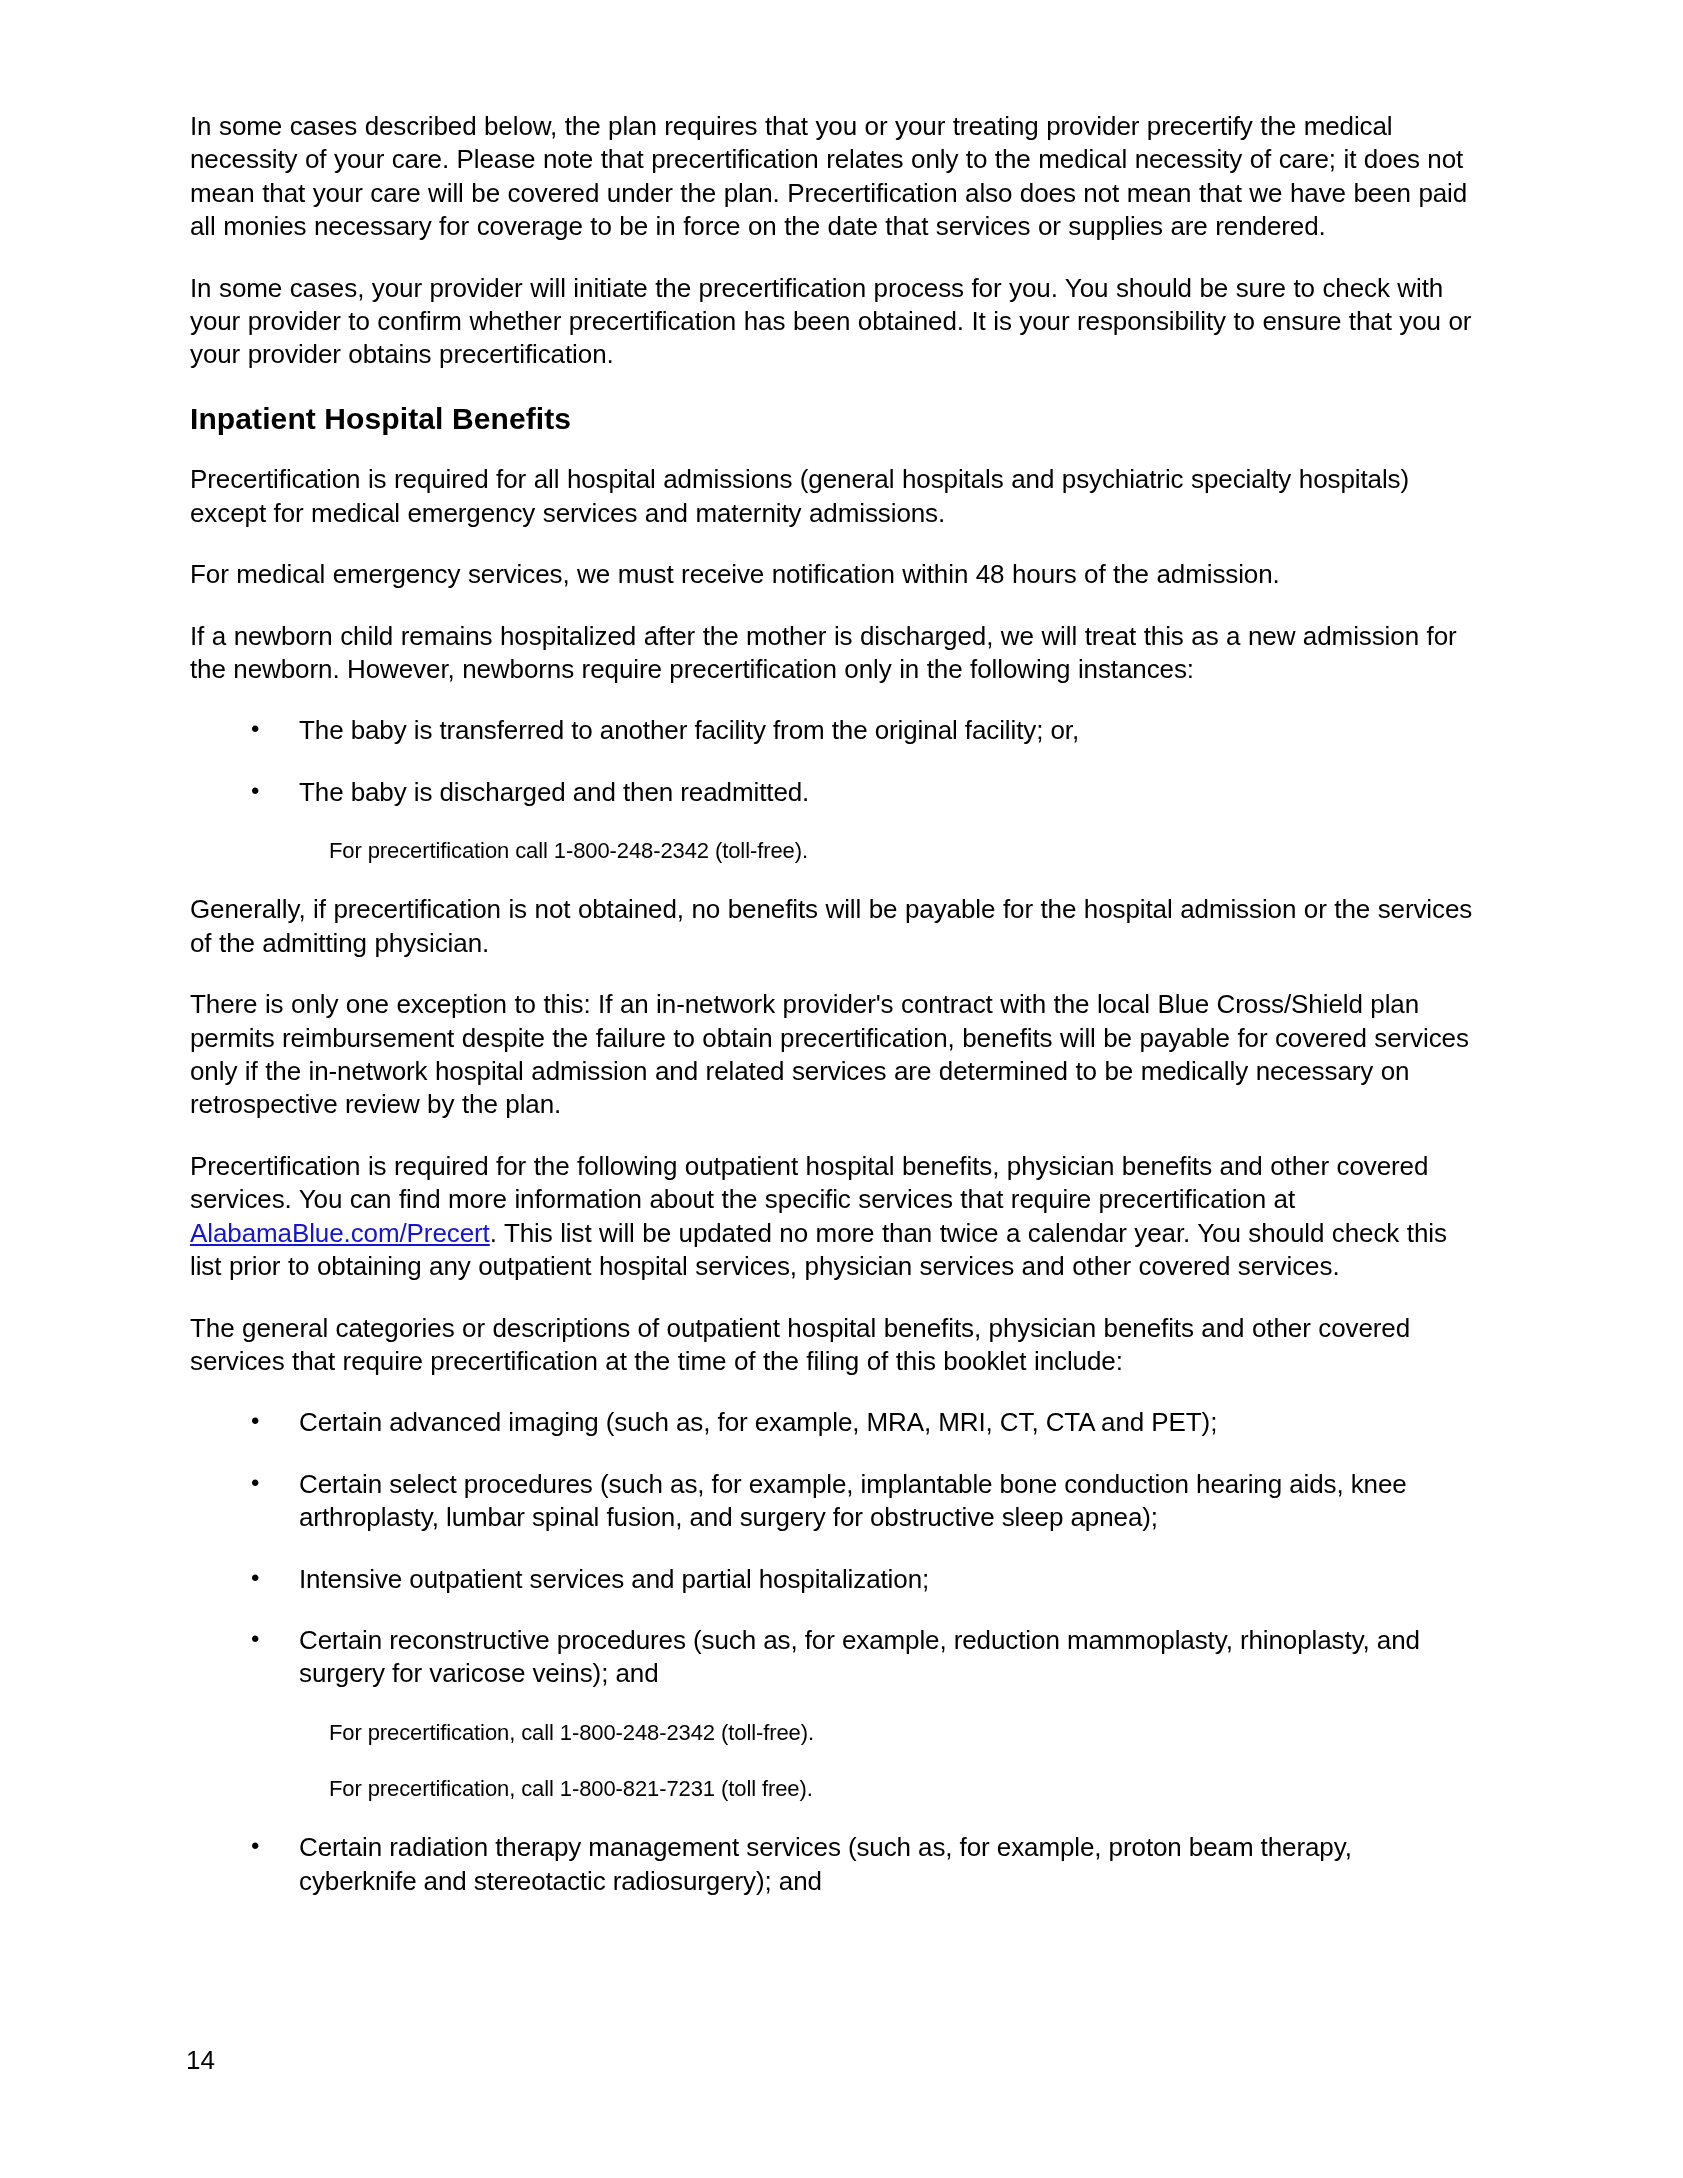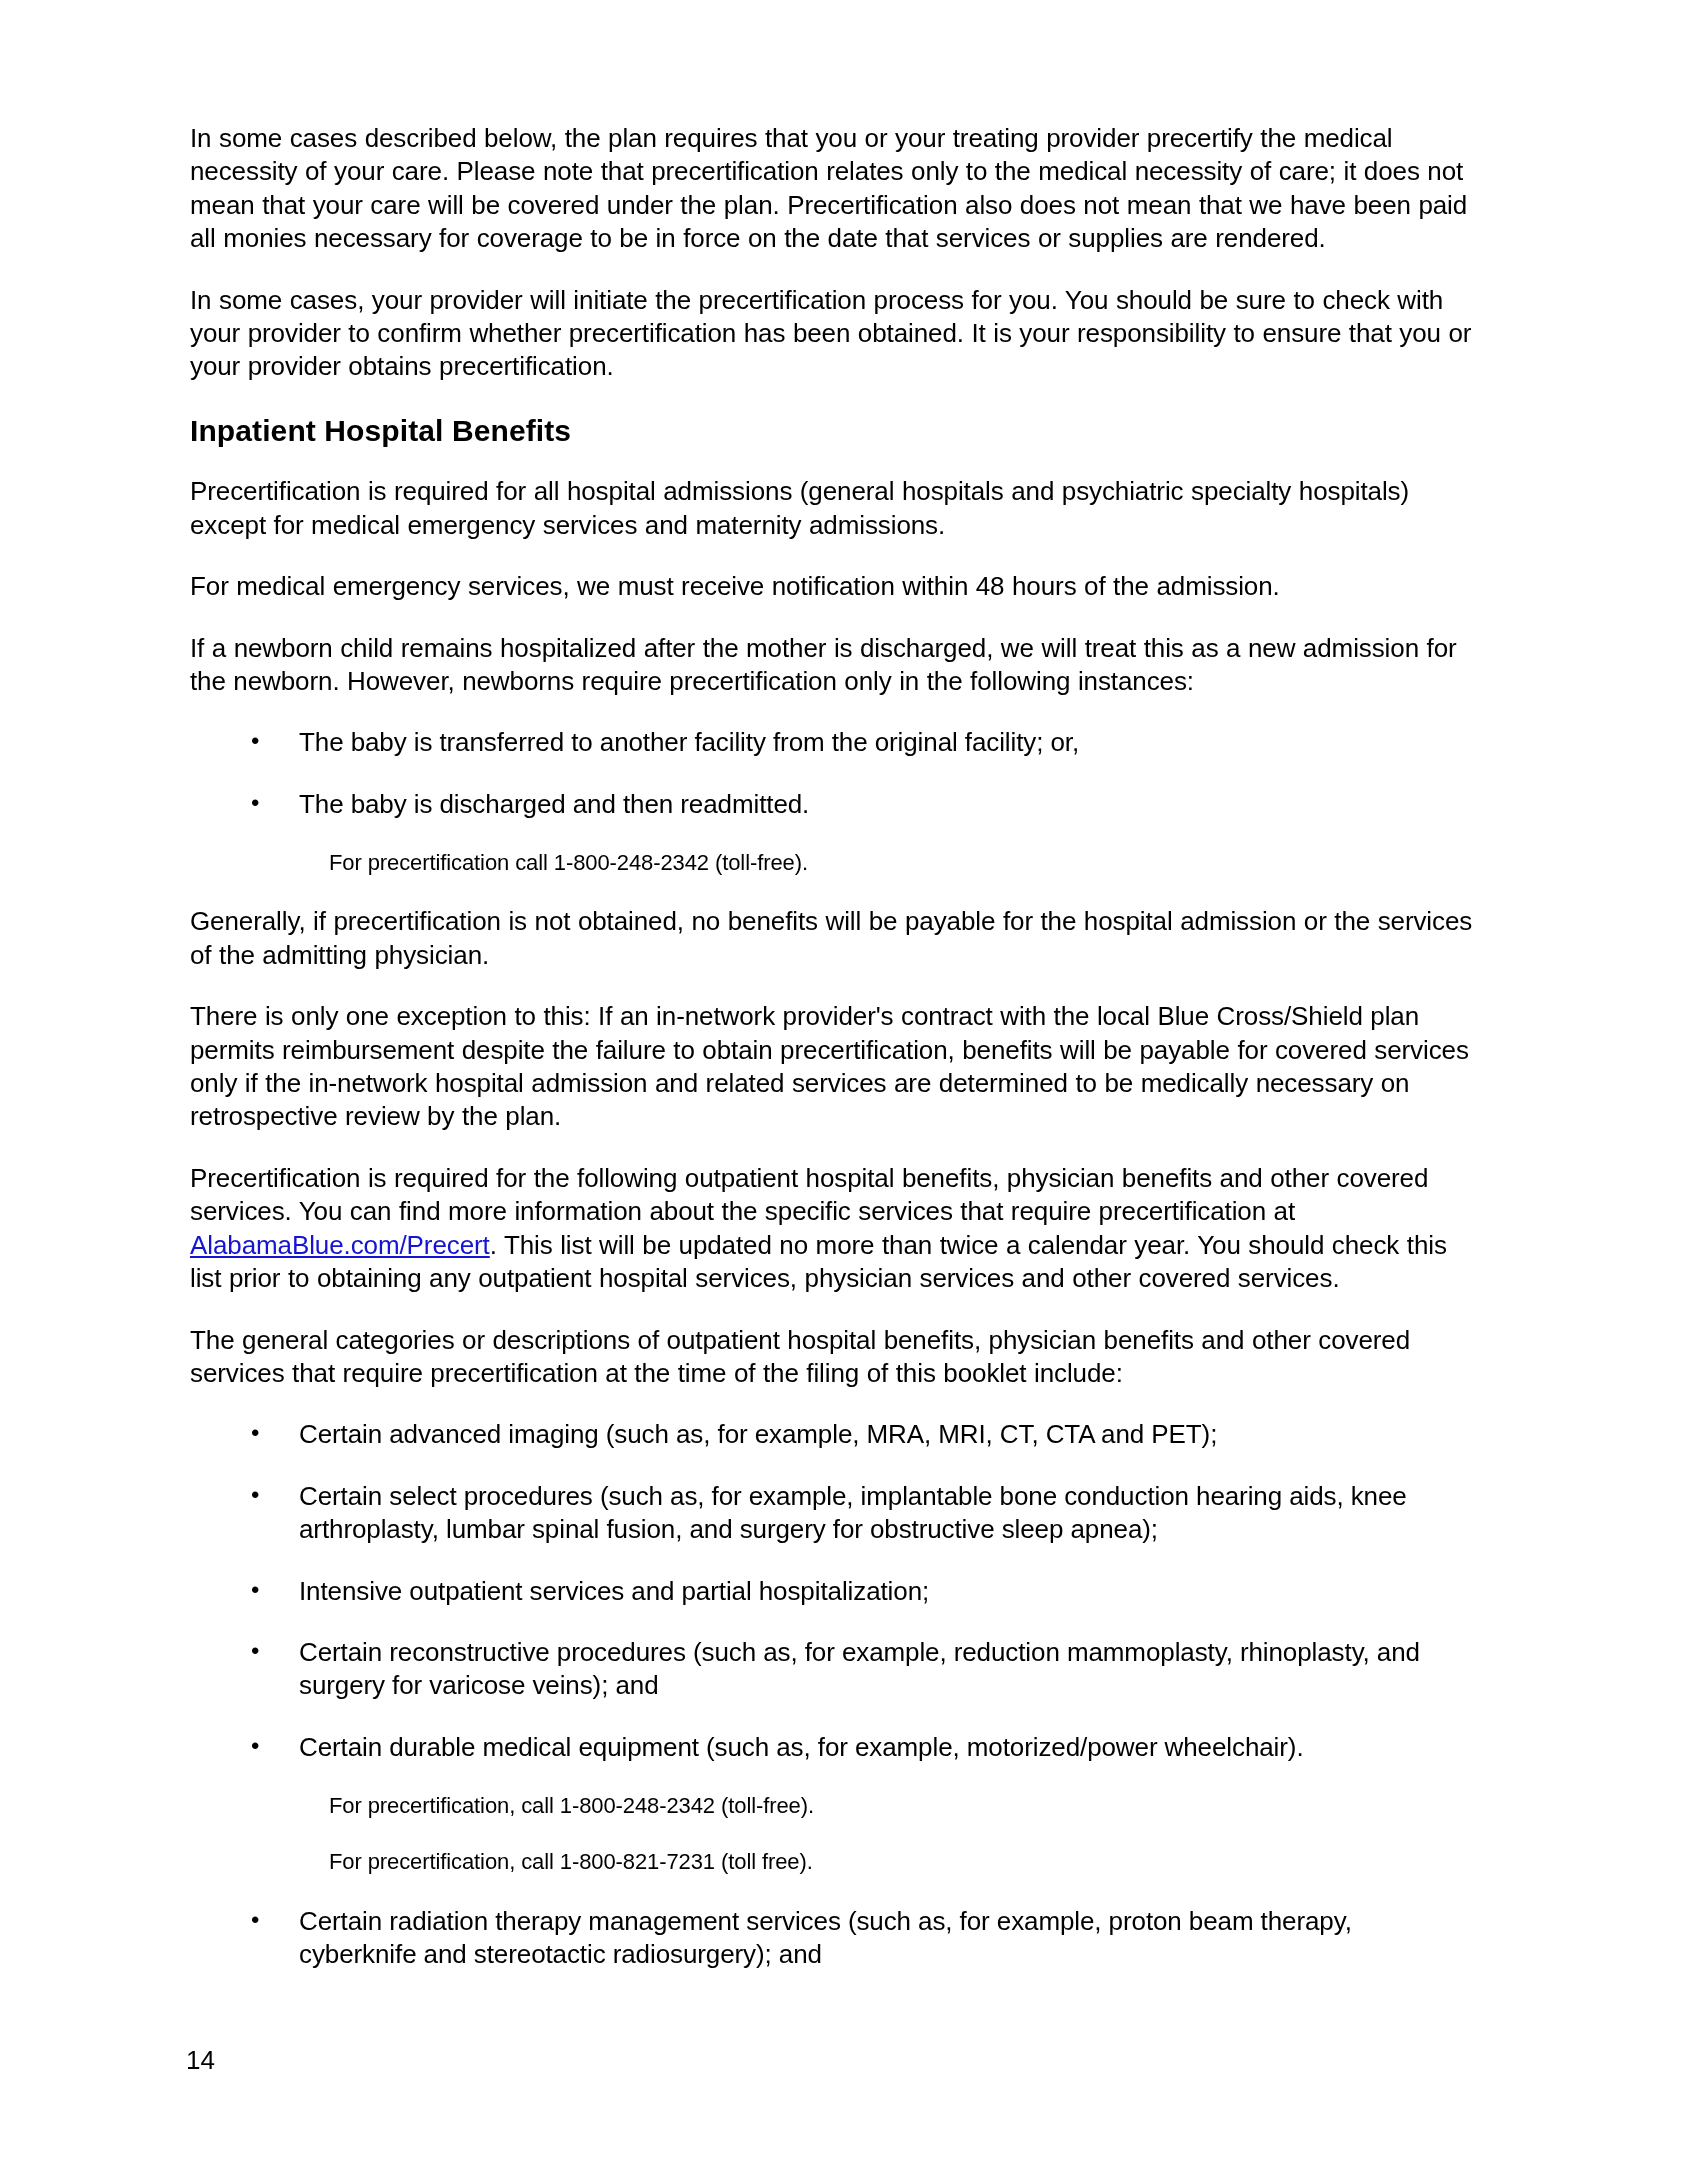--- a/index.html
+++ b/index.html
@@ -17,21 +17,21 @@
   .page {
     position: relative;
     width: 1683px;
     height: 2178px;
     background: #ffffff;
     box-sizing: border-box;
   }
   .content {
     position: absolute;
     left: 190px;
-    top: 122px;
+    top: 110px;
     width: 1285px;
   }
   p.body-par {
     margin: 0 0 28px 0;
     font-size: 26px;
     line-height: 1.285;
     text-align: left;
     letter-spacing: -0.1px;
     word-spacing: 0.4px;
   }
@@ -117,21 +117,20 @@
 
     <p class="body-par"><span>Precertification is required for the following outpatient hospital benefits, physician benefits and other covered services.  You can find more information about the specific services that require precertification at </span><a class="inline-link" href="#">AlabamaBlue.com/Precert</a><span>.  This list will be updated no more than twice a calendar year.  You should check this list prior to obtaining any outpatient hospital services, physician services and other covered services.</span></p>
 
     <p class="body-par">The general categories or descriptions of outpatient hospital benefits, physician benefits and other covered services that require precertification at the time of the filing of this booklet include:</p>
 
     <ul class="bullets">
       <li>Certain advanced imaging (such as, for example, MRA, MRI, CT, CTA and PET);</li>
       <li>Certain select procedures (such as, for example, implantable bone conduction hearing aids, knee arthroplasty, lumbar spinal fusion, and surgery for obstructive sleep apnea);</li>
       <li>Intensive outpatient services and partial hospitalization;</li>
       <li>Certain reconstructive procedures (such as, for example, reduction mammoplasty, rhinoplasty, and surgery for varicose veins); and</li>
-      <li>Certain durable medical equipment (such as, for example, motorized/power wheelchair).</li>
     </ul>
 
     <p class="centered-note">For precertification, call 1-800-248-2342 (toll-free).</p>
 
 
     <p class="centered-note">For precertification, call 1-800-821-7231 (toll free).</p>
 
     <ul class="bullets">
       <li>Certain radiation therapy management services (such as, for example, proton beam therapy, cyberknife and stereotactic radiosurgery); and</li>
     </ul>

